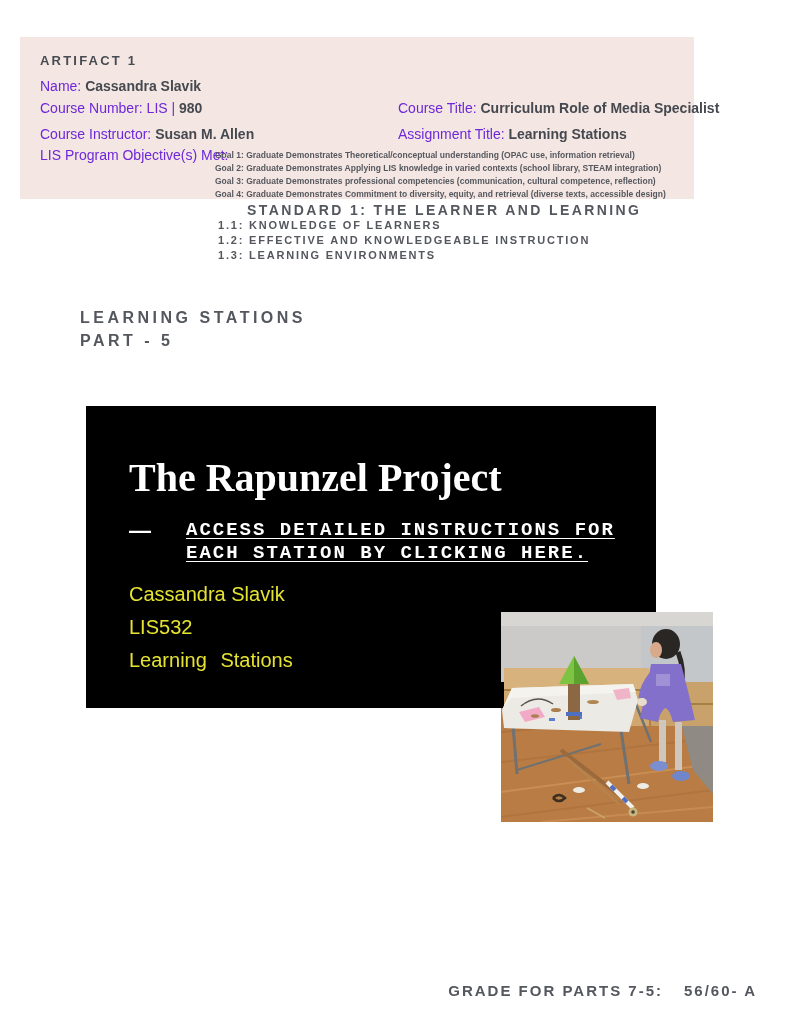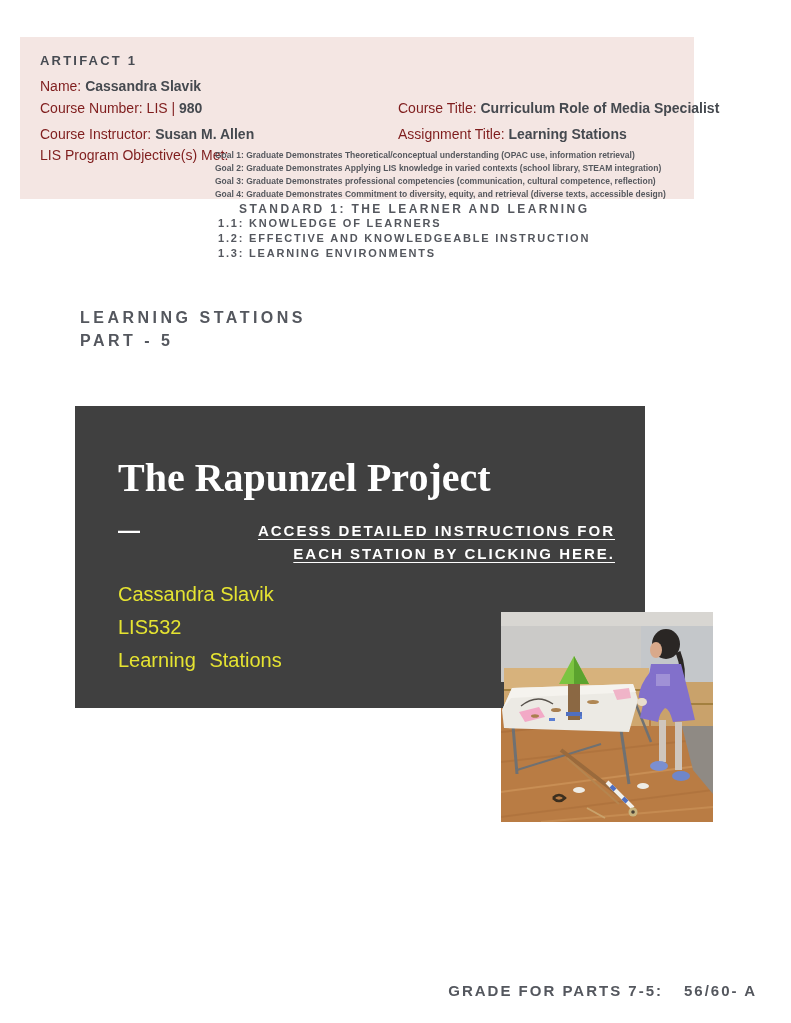--- a/index.html
+++ b/index.html
@@ -11,69 +11,69 @@
   
   .artifact-header {
     position:absolute; left:20px; top:37px; width:674px; height:162px;
     background:#f4e6e3;
   }
   .artifact-title {
     position:absolute; left:20px; top:16px;
     font-size:13px; font-weight:bold; letter-spacing:2.2px; color:#474b52;
   }
   .hrow { position:absolute; font-size:14px; white-space:nowrap; }
-  .hlabel { color:#7f1d1d; }
+  .hlabel { color:#6d28d9; }
   .hvalue { color:#45494f; font-weight:bold; }
   .row-name        { left:20px;  top:41px; }
   .row-number      { left:20px;  top:63px; }
   .row-title       { left:378px; top:63px; }
   .row-instructor  { left:20px;  top:89px; }
   .row-assignment  { left:378px; top:89px; }
   .row-objectives  { left:20px;  top:110px; }
   .goals { position:absolute; left:195px; top:112px; }
   .goal-line {
     font-size:8.5px; font-weight:bold; color:#55585e; line-height:13px;
     white-space:nowrap;
   }
 
   
   .standards { position:absolute; left:218px; top:202px; color:#54575e; }
   .standards-title {
-    margin-left:21px; font-size:12px; font-weight:bold; letter-spacing:2.4px;
+    margin-left:29px; font-size:14px; font-weight:bold; letter-spacing:2.4px;
   }
   .standards-item {
     font-size:11px; font-weight:bold; letter-spacing:1.8px; line-height:15px;
   }
   .standards-item:first-of-type { margin-top:9px; }
 
   
   .section-heading {
     position:absolute; left:80px; top:306px; color:#54575e;
     font-size:16px; font-weight:bold; letter-spacing:3.5px; line-height:23px;
   }
 
   
   .card {
-    position:absolute; left:75px; top:406px; width:570px; height:302px;
-    background:#404040;
+    position:absolute; left:86px; top:406px; width:570px; height:302px;
+    background:#000000;
   }
   .card-title {
     position:absolute; left:43px; top:48px; color:#ffffff;
     font-family:"Liberation Serif", serif; font-weight:bold; font-size:40px;
     white-space:nowrap;
   }
   .card-dash {
     position:absolute; left:43px; top:112px; color:#ffffff;
     font-size:22px; font-weight:bold; letter-spacing:1px;
   }
   .card-link {
     position:absolute; left:100px; top:113px; width:440px;
-    text-align:right; color:#ffffff; font-size:15px; font-weight:bold;
+    text-align:left; color:#ffffff; font-size:19px; font-weight:bold;
     letter-spacing:2px; line-height:23px;
-    text-decoration:underline; text-underline-offset:3px; cursor:pointer;
+    text-decoration:underline; text-underline-offset:3px; cursor:pointer;font-family:Liberation Mono, monospace;
   }
   .card-authors {
     position:absolute; left:43px; top:172px;
     color:#e5e331; font-size:20px; line-height:33px;
   }
   .card-authors .author-line:nth-child(3) { word-spacing:8px; }
 
   
   .photo {
     position:absolute; left:501px; top:612px; width:212px; height:210px;

